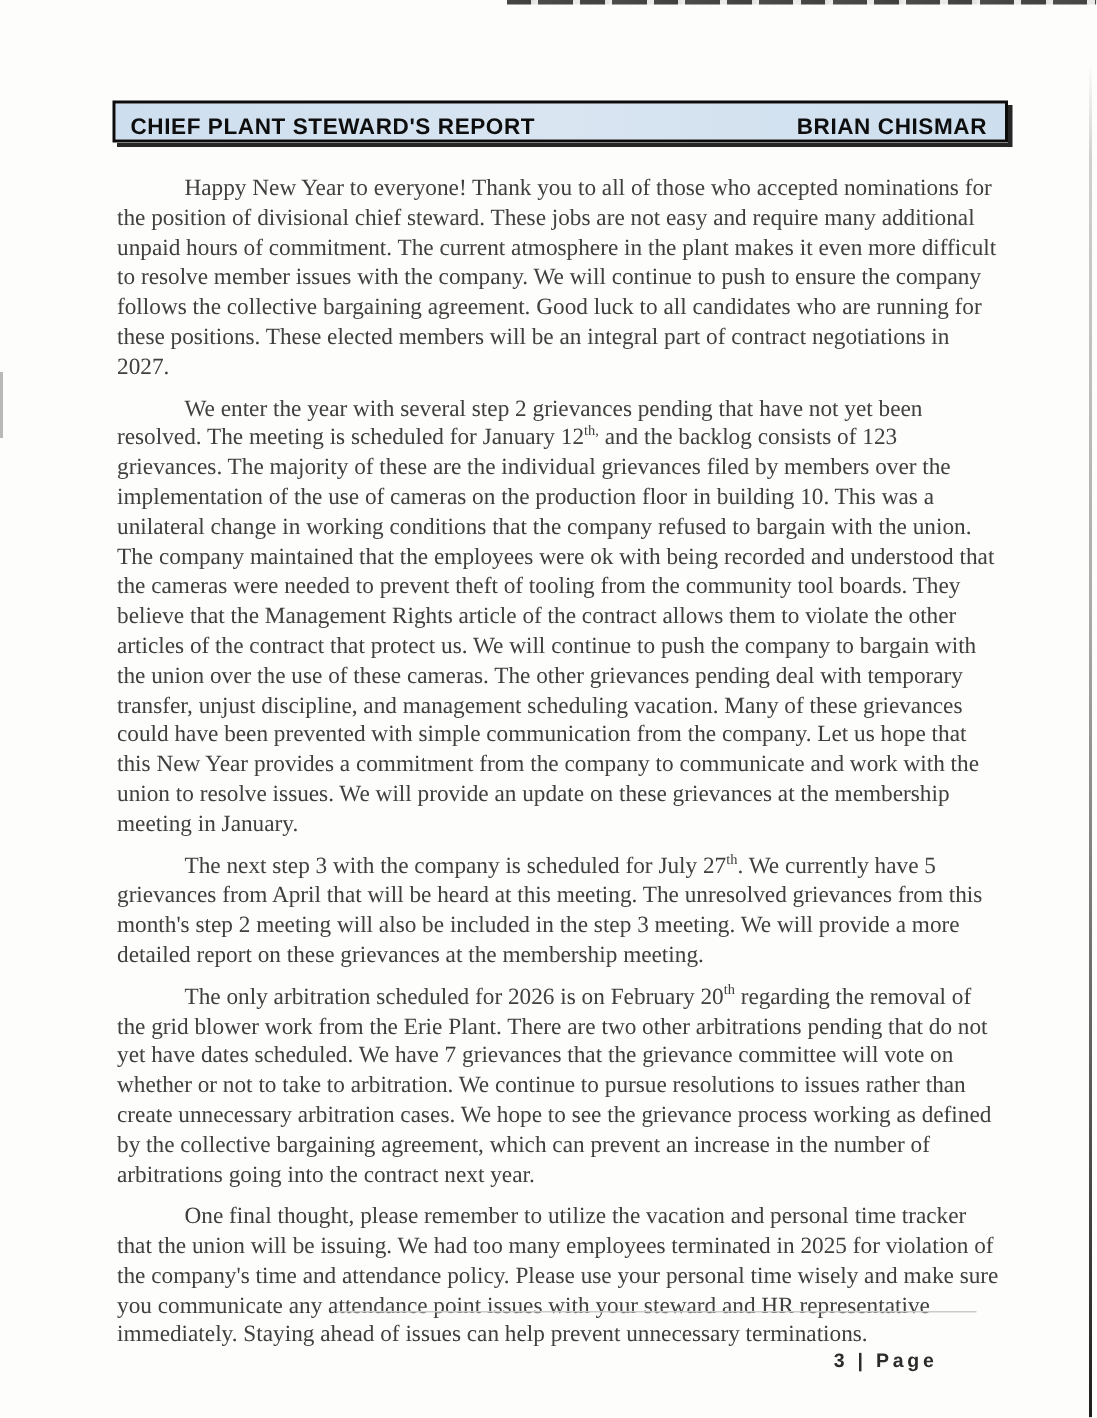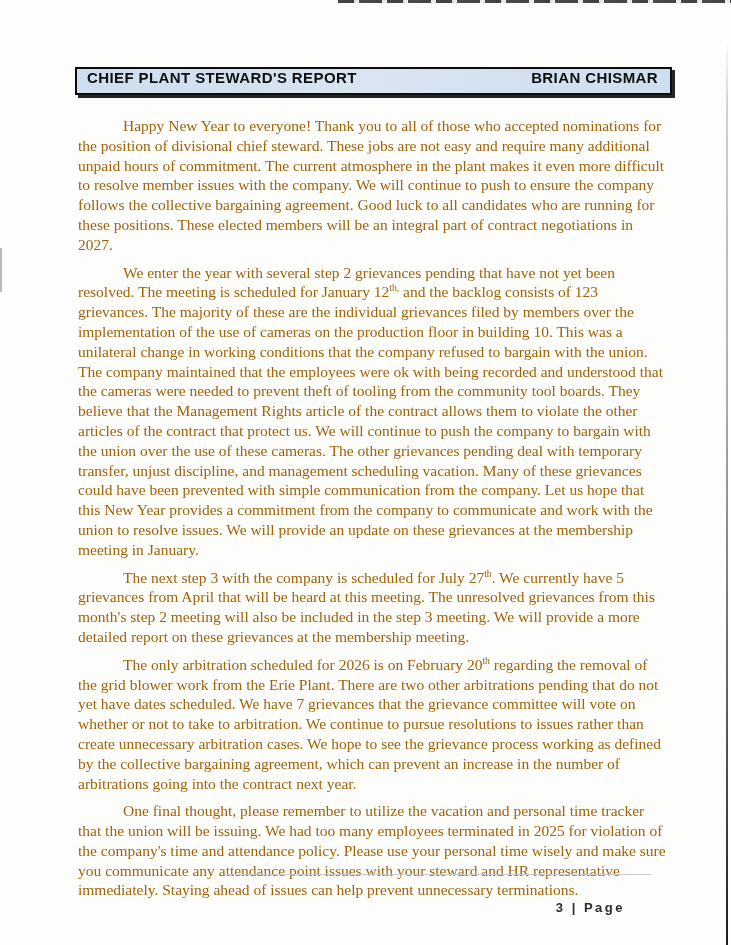--- a/index.html
+++ b/index.html
@@ -43,39 +43,39 @@
 
   
   .banner {
     position: absolute;
     left: 75px; top: 67px;
     width: 597px; height: 28px;
     box-sizing: border-box;
     border: 2px solid #0c0c0c;
     box-shadow: 3px 3px 0 #262626;
     display: flex;
-    align-items: flex-start;
+    align-items: flex-end;
     justify-content: space-between;
     padding: 0 12px 0 10px;
     font-family: "Liberation Sans", sans-serif;
     font-weight: bold;
     font-size: 15px;
     letter-spacing: 0.4px;
     color: #0e0e0e;
     white-space: nowrap;
   }
 
   
   .body-text {
     position: absolute;
     left: 78px; top: 116px;
     width: 590px;
     font-size: 15.5px;
     line-height: 19.8px;
-    color: #a16207;
+    color: #404040;
     text-align: left;
   }
   .body-text p {
     margin: 0 0 8px 0;
     text-indent: 45px;
   }
   .body-text sup {
     font-size: 0.62em;
     vertical-align: super;
     line-height: 0;

